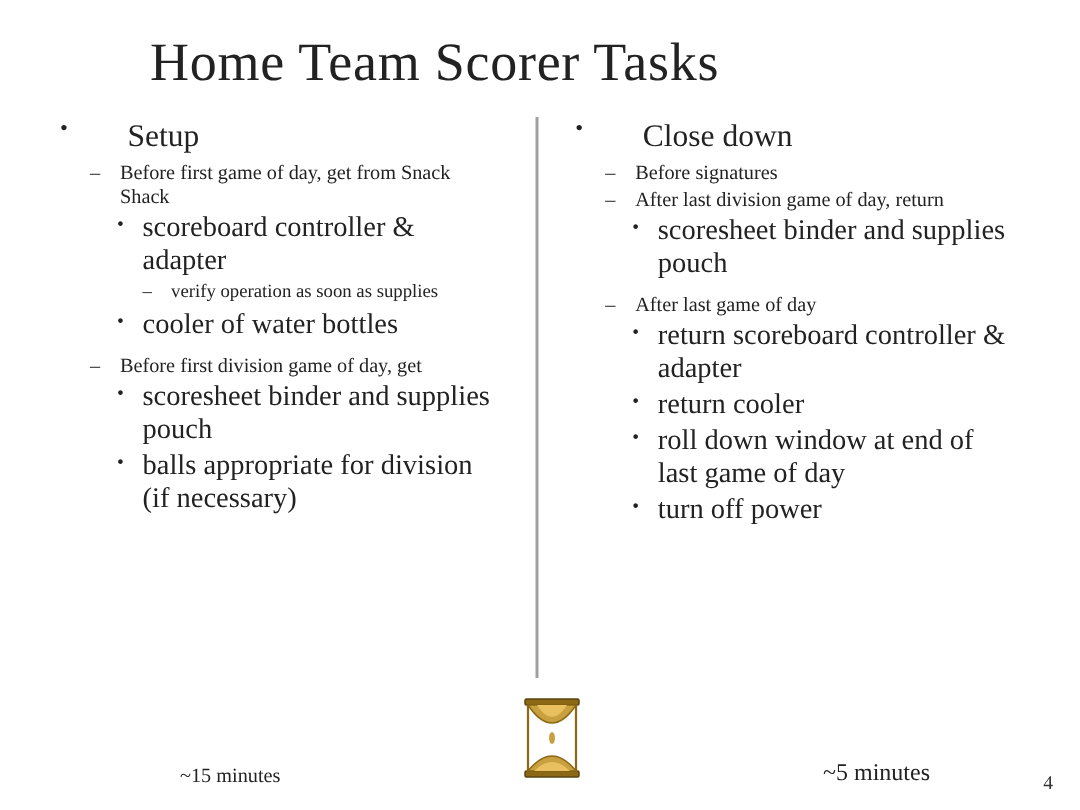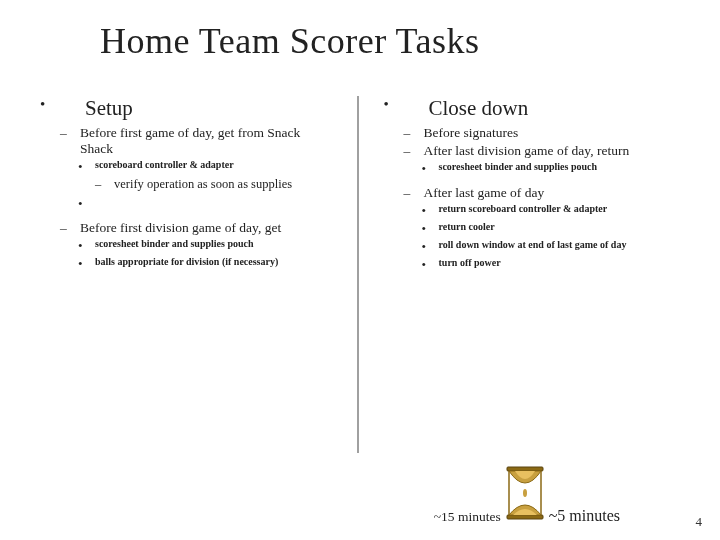--- a/index.html
+++ b/index.html
@@ -16,21 +16,21 @@
       width: 720px;
       height: 540px;
       padding: 20px 40px 15px 40px;
       display: flex;
       flex-direction: column;
     }
     .title {
       font-size: 36px;
       font-weight: normal;
       text-align: left;
-      margin-bottom: 34px;
+      margin-bottom: 16px;
       margin-left: 60px;
       letter-spacing: 0.5px;
     }
     .content-area {
       display: flex;
       flex: 1;
       gap: 0;
     }
     .left-col {
       flex: 1;
@@ -84,21 +84,21 @@
     .indent-dash {
       margin-right: 5px;
       min-width: 14px;
     }
     .mb4 { margin-bottom: 4px; }
     .mb8 { margin-bottom: 8px; }
     .mb2 { margin-bottom: 2px; }
     .footer {
       display: flex;
       align-items: flex-end;
-      justify-content: flex-end;
+      justify-content: space-between;
       margin-top: 8px;
       padding-top: 4px;
     }
     .footer-left {
       font-size: 13.5px;
       margin-left: 80px;
     }
     .footer-center {
       
     }
@@ -118,22 +118,21 @@
       height: 56px;
     }
     .section-text {
       font-size: 21px;
       margin-left: 27px;
     }
     .sub-text {
       font-size: 13.5px;
     }
     .sub-sub-text {
-      font-size: 10px;
-      font-weight: bold;
+      font-size: 19px;
     }
     .sub-sub-sub-text {
       font-size: 12.5px;
     }
   </style>
 </head>
 <body>
 
 <div class="page" style="position:relative;">
   <div class="title">Home Team Scorer Tasks</div>
@@ -157,20 +156,21 @@
         <span class="sub-sub-text">scoreboard controller &amp; adapter</span>
       </div>
 
       <div class="sub-sub-sub-item mb4">
         <span class="indent-dash">–</span>
         <span class="sub-sub-sub-text">verify operation as soon as supplies</span>
       </div>
 
       <div class="sub-sub-item mb8">
         <span class="sub-sub-dot">•</span>
+        <span class="sub-sub-text">cooler of water bottles</span>
       </div>
 
       <div class="sub-item mb2">
         <span class="sub-dash">–</span>
         <span class="sub-text">Before first division game of day, get</span>
       </div>
 
       <div class="sub-sub-item mb2">
         <span class="sub-sub-dot">•</span>
         <span class="sub-sub-text">scoresheet binder and supplies pouch</span>

